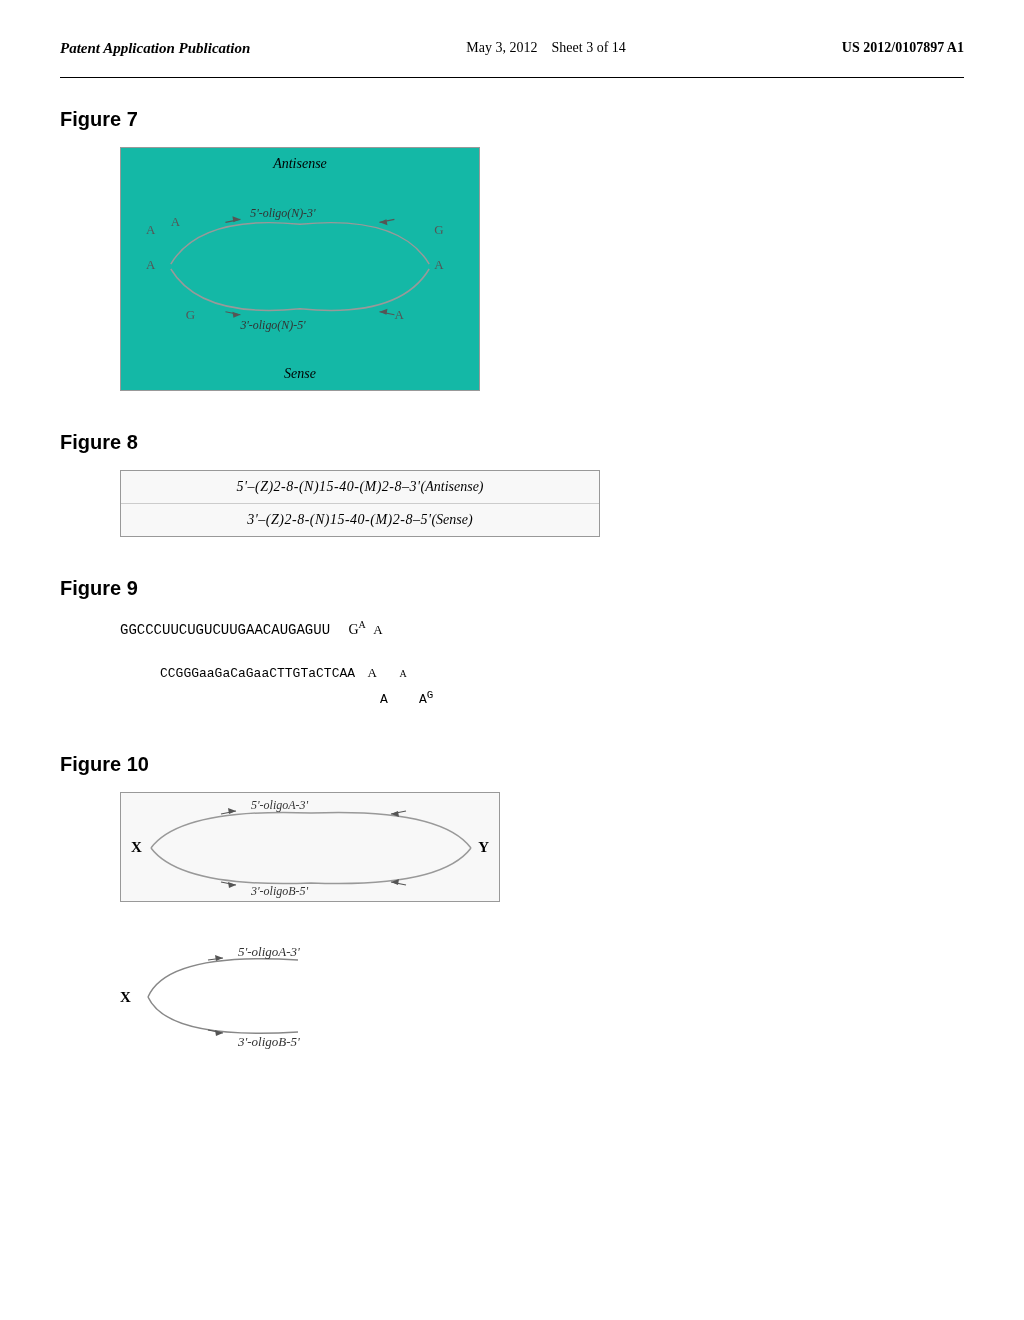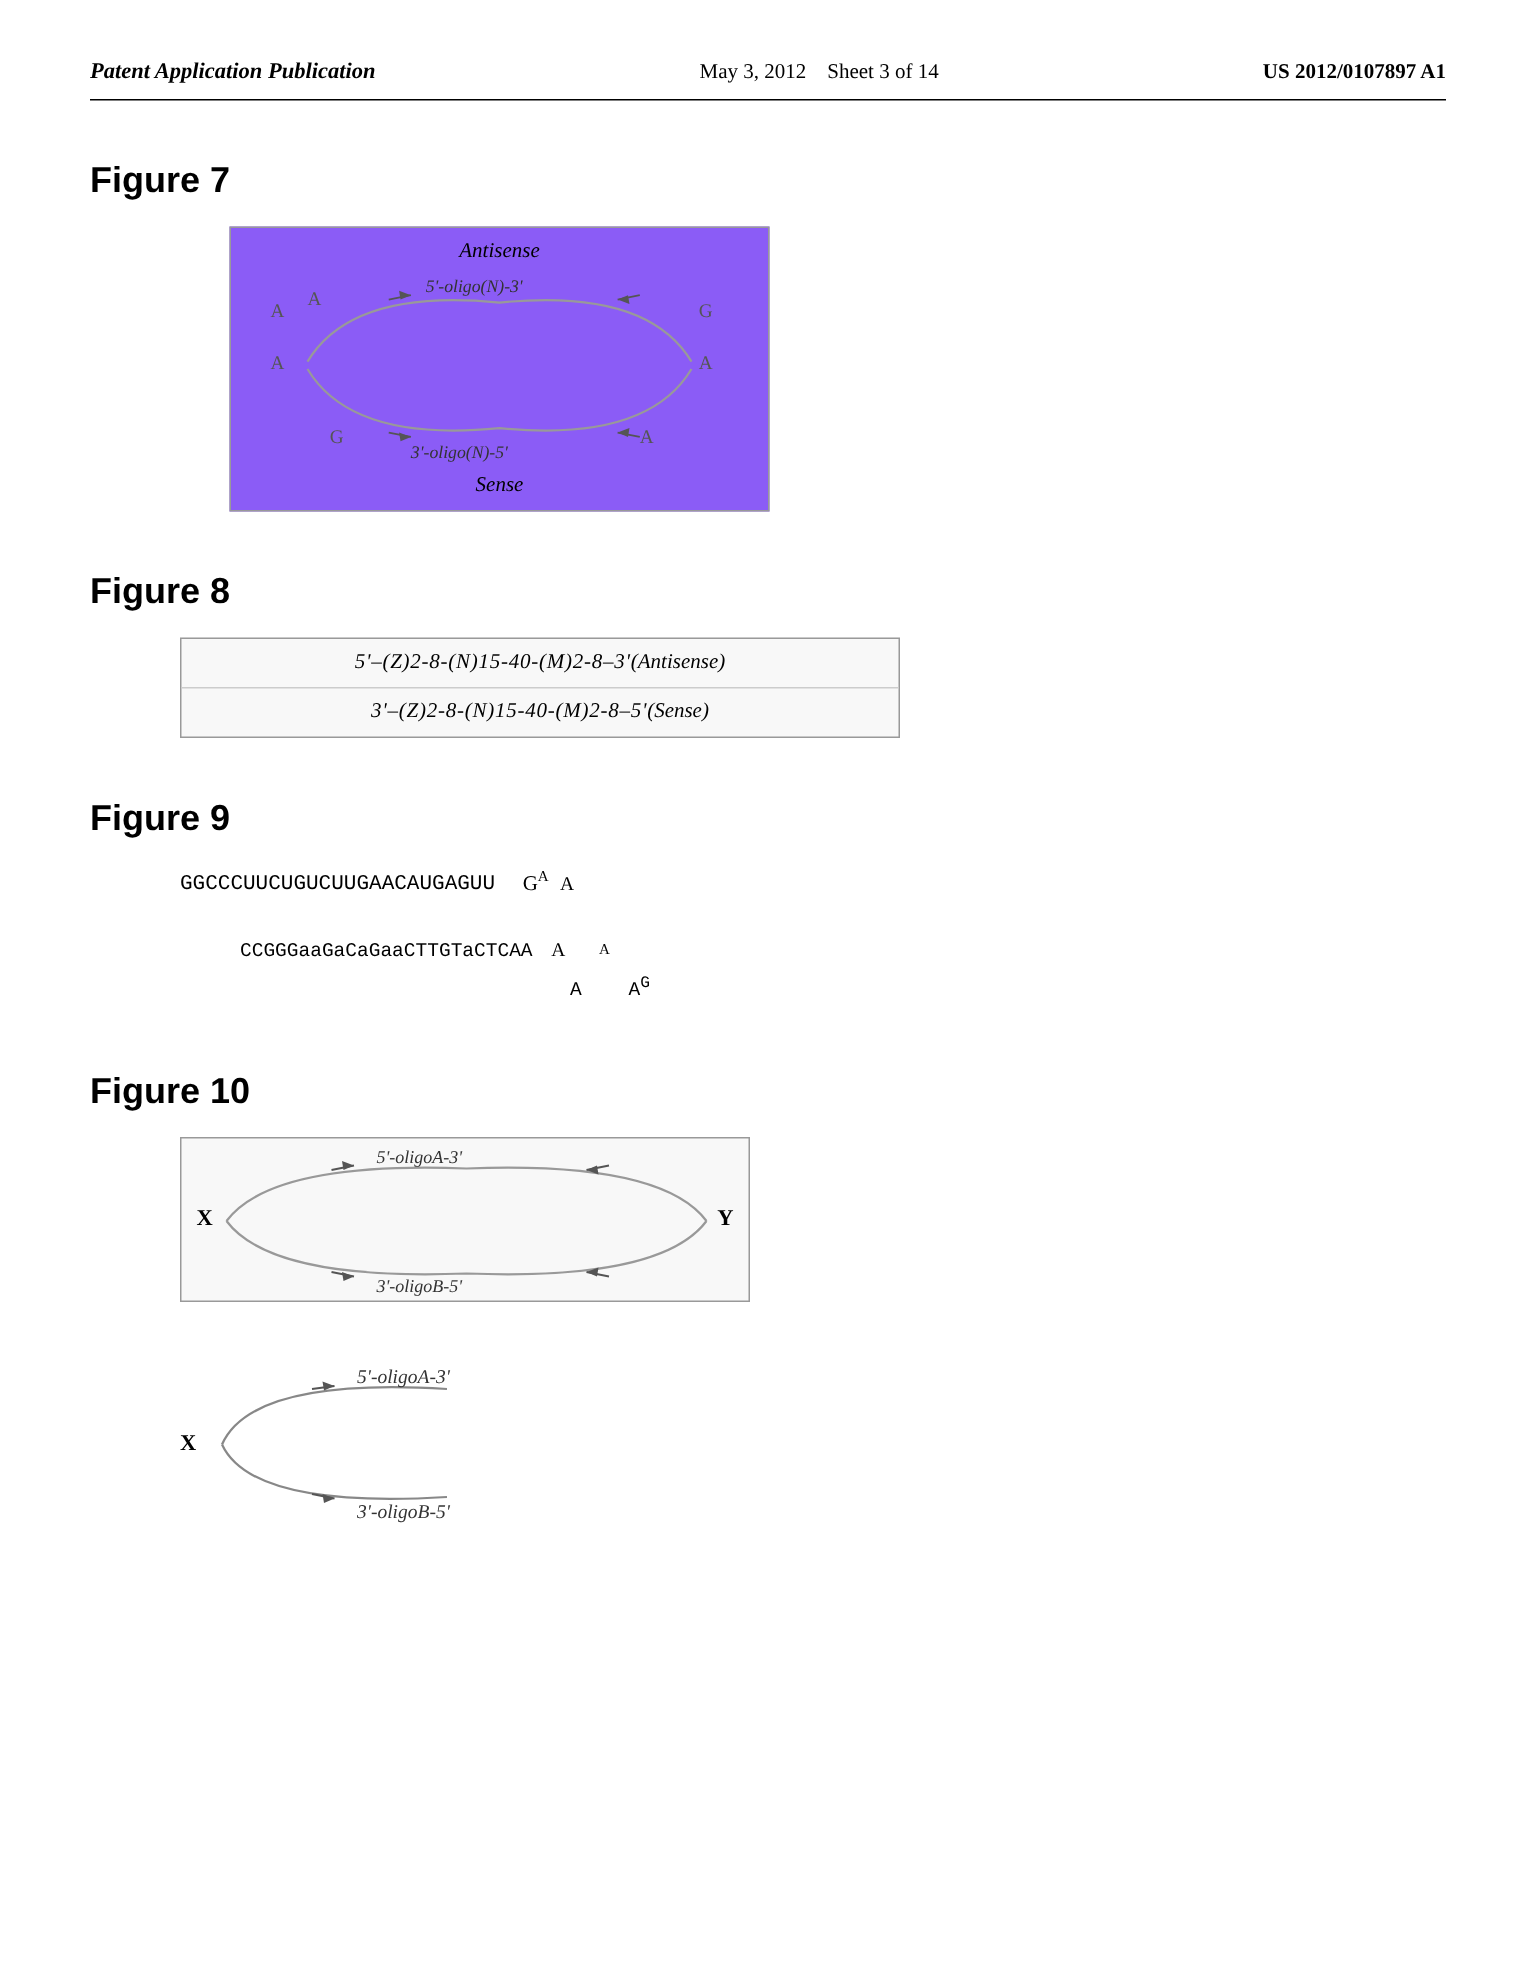--- a/index.html
+++ b/index.html
@@ -15,60 +15,60 @@
       width: 1024px;
       min-height: 1320px;
       padding: 40px 60px;
       position: relative;
     }
 
     
     .header {
       display: flex;
       justify-content: space-between;
-      align-items: center;
+      align-items: flex-start;
       border-bottom: 1px solid #000;
-      padding-bottom: 9px;
-      margin-bottom: 40px;
+      padding-bottom: 20px;
+      margin-bottom: 30px;
     }
     .header-left {
       font-weight: bold;
       font-size: 15px;
       font-style: italic;
     }
     .header-center {
       font-size: 14px;
       text-align: center;
     }
     .header-right {
       font-size: 14px;
       font-weight: bold;
     }
 
     
     .figure-title {
-      font-size: 24px;
+      font-size: 20px;
       font-weight: bold;
       margin-bottom: 16px;
       font-family: Arial, sans-serif;
     }
 
     
     .figure-section {
       margin-bottom: 40px;
     }
 
     
     .fig7-box {
       border: 1px solid #999;
       width: 360px;
-      height: 190px;
-      position: relative;
-      margin-left: 93px;
-      background: #8b5cf6;
+      height: 244px;
+      position: relative;
+      margin-left: 60px;
+      background: #14b8a6;
     }
 
     .fig7-label-antisense {
       position: absolute;
       top: 8px;
       left: 50%;
       transform: translateX(-50%);
       font-style: italic;
       font-size: 14px;
     }

